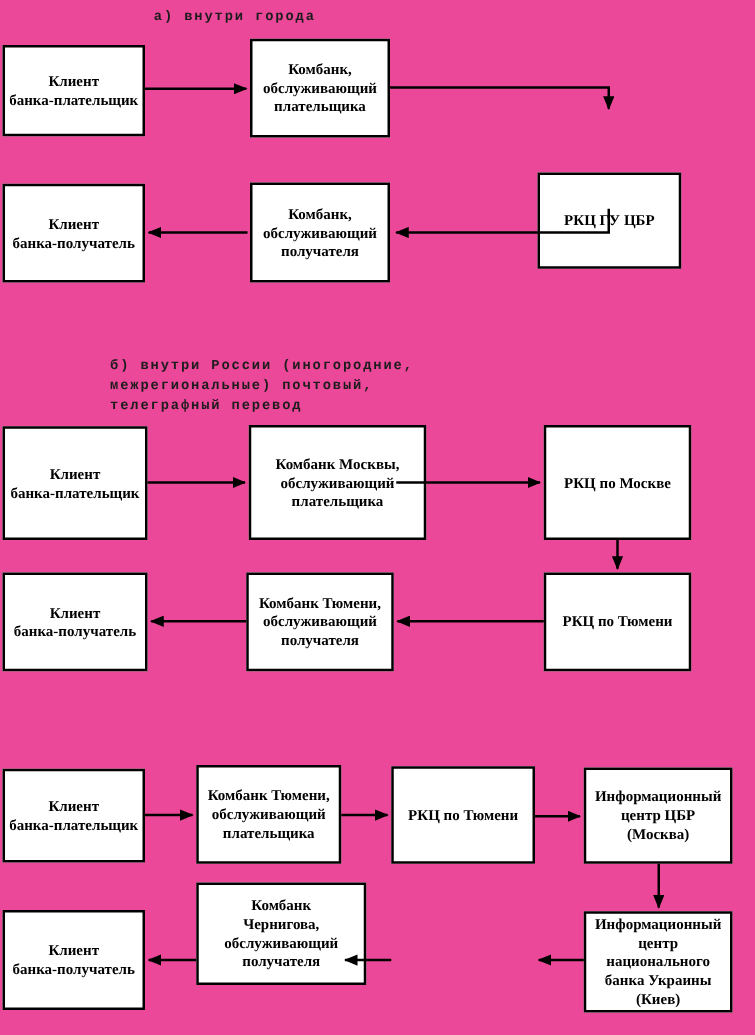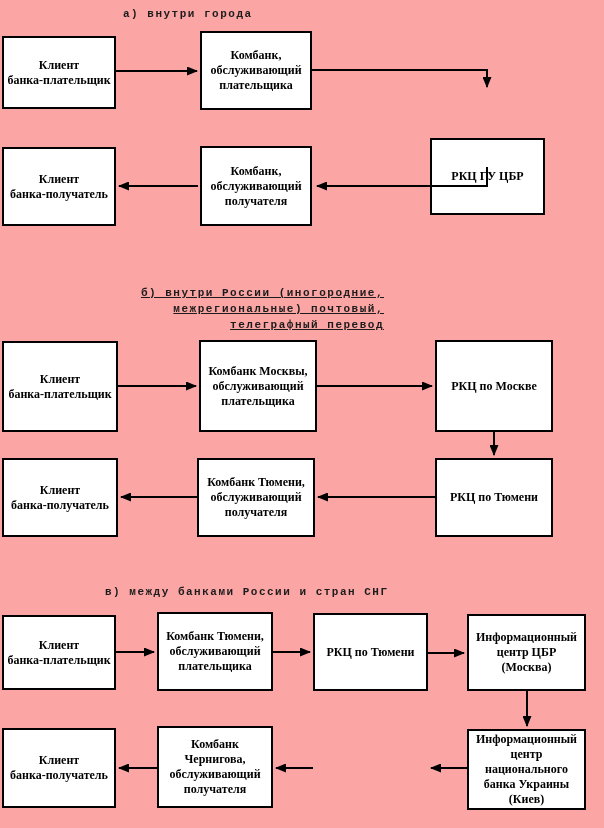--- a/index.html
+++ b/index.html
@@ -1,21 +1,21 @@
 <!DOCTYPE html>
 <html><head>
 <meta charset="utf-8">
 <style>
   html, body { margin: 0; padding: 0; }
   body { background: #666; }
   #canvas {
     position: relative;
     width: 604px;
     height: 828px;
-    background: #fca5a5;
+    background: #ec4899;
     overflow: hidden;
     font-family: "Liberation Serif", serif;
   }
   .node {
     position: absolute;
     box-sizing: border-box;
     background: #ffffff;
     border: 2px solid #000000;
     display: flex;
     align-items: center;
@@ -33,21 +33,21 @@
   .sec-label {
     position: absolute;
     font-family: "Liberation Mono", monospace;
     font-weight: bold;
     font-size: 11px;
     line-height: 16px;
     letter-spacing: 1.5px;
     color: #1c1c1c;
     white-space: pre-line;
   }
-  .sec-label.centered { text-align: right; text-decoration: underline; }
+  .sec-label.centered { text-align: left; }
   #arrows {
     position: absolute;
     left: 0; top: 0;
     pointer-events: none;
   }
   #arrows polyline {
     fill: none;
     stroke: #000000;
     stroke-width: 2;
   }
@@ -87,21 +87,21 @@
 
   <div class="sec-label centered" style="left:88px; top:285px; width:296px;">б) внутри России (иногородние,
 межрегиональные) почтовый,
 телеграфный перевод</div>
 
   <div class="node" style="left:2px; top:341px; width:116px; height:91px;">
     <span class="node-text">Клиент
 банка-плательщик</span>
   </div>
 
-  <div class="node" style="left:199px; top:340px; width:118px; height:92px;">
+  <div class="node" style="left:199px; top:340px; width:142px; height:92px;">
     <span class="node-text">Комбанк Москвы,
 обслуживающий
 плательщика</span>
   </div>
 
   <div class="node" style="left:435px; top:340px; width:118px; height:92px;">
     <span class="node-text">РКЦ по Москве</span>
   </div>
 
   <div class="node" style="left:435px; top:458px; width:118px; height:79px;">
@@ -112,21 +112,20 @@
     <span class="node-text">Комбанк Тюмени,
 обслуживающий
 получателя</span>
   </div>
 
   <div class="node" style="left:2px; top:458px; width:116px; height:79px;">
     <span class="node-text">Клиент
 банка-получатель</span>
   </div>
 
-  <div class="sec-label" style="left:105px; top:584px;">в) между банками России и стран СНГ</div>
 
   <div class="node" style="left:2px; top:615px; width:114px; height:75px;">
     <span class="node-text">Клиент
 банка-плательщик</span>
   </div>
 
   <div class="node" style="left:157px; top:612px; width:116px; height:79px;">
     <span class="node-text">Комбанк Тюмени,
 обслуживающий
 плательщика</span>
@@ -140,21 +139,21 @@
     <span class="node-text">Информационный
 центр ЦБР
 (Москва)</span>
   </div>
 
   <div class="node" style="left:2px; top:728px; width:114px; height:80px;">
     <span class="node-text">Клиент
 банка-получатель</span>
   </div>
 
-  <div class="node" style="left:157px; top:726px; width:116px; height:82px;">
+  <div class="node" style="left:157px; top:706px; width:136px; height:82px;">
     <span class="node-text">Комбанк
 Чернигова,
 обслуживающий
 получателя</span>
   </div>
 
 
   <div class="node" style="left:467px; top:729px; width:119px; height:81px;">
     <span class="node-text">Информационный
 центр

